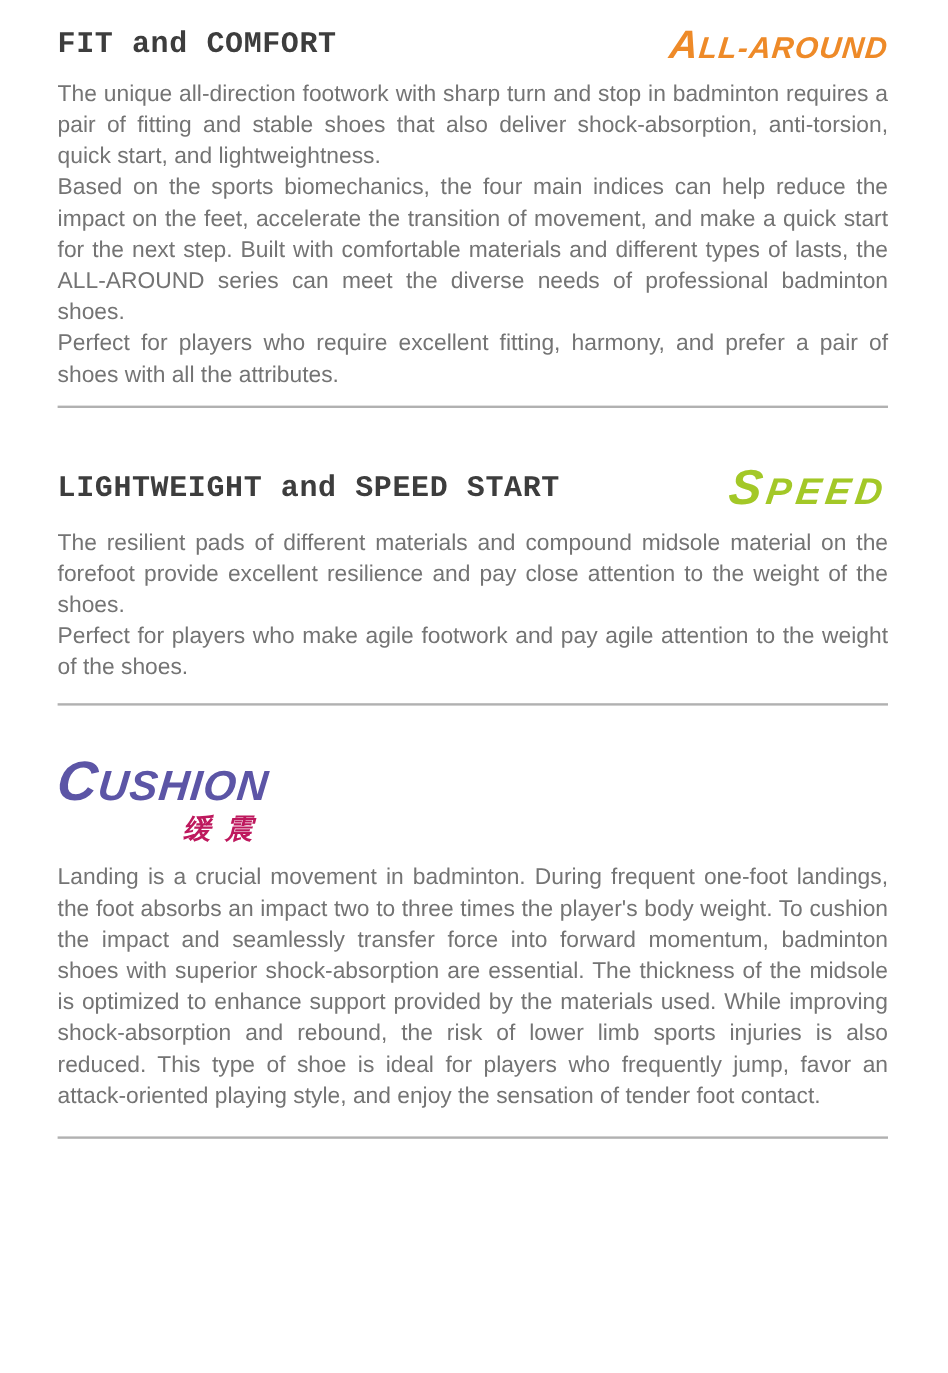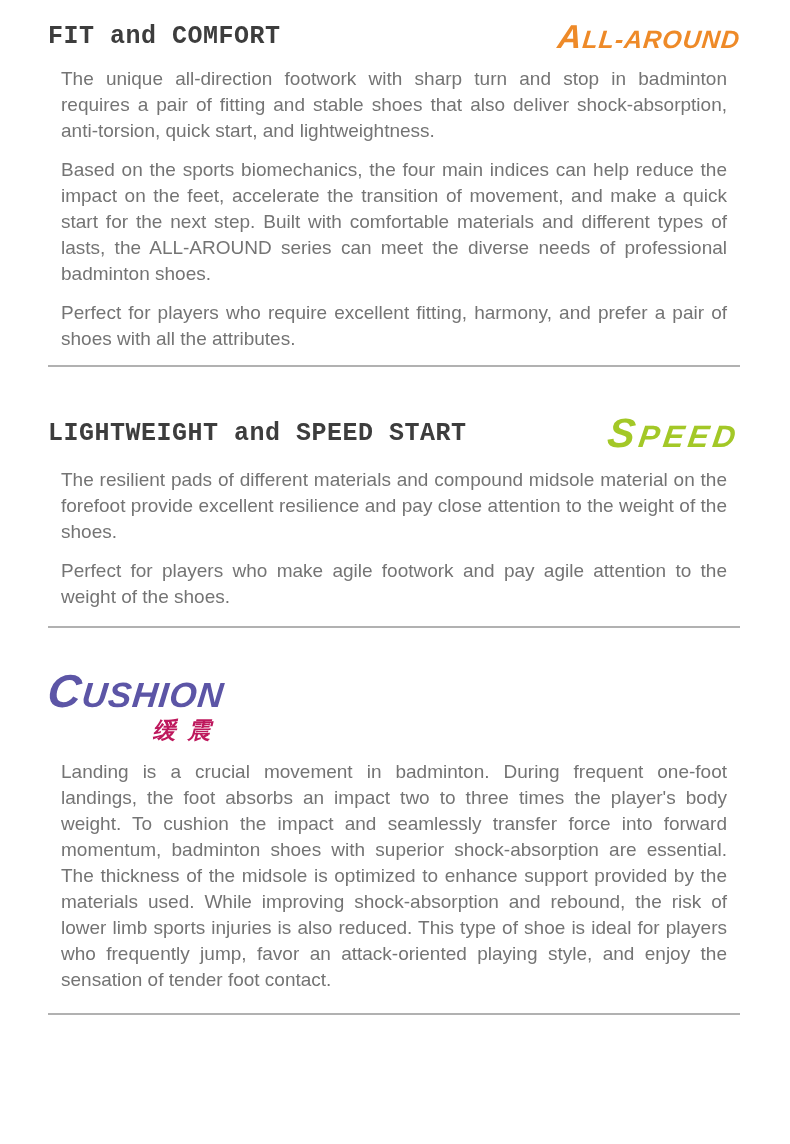--- a/index.html
+++ b/index.html
@@ -67,21 +67,21 @@
     font-size: 23px;
     color: #be185d;
     letter-spacing: 12px;
     padding-right: 2px;
     line-height: 1.1;
   }
   .body-text {
     margin-top: 13px;
   }
   .body-text p {
-    margin: 13px;
+    margin: 0;
     font-size: 19px;
     line-height: 26px;
     color: #747474;
     text-align: justify;
   }
   hr.divider {
     border: none;
     border-top: 2px solid #b1b1b1;
     margin: 0;
   }

